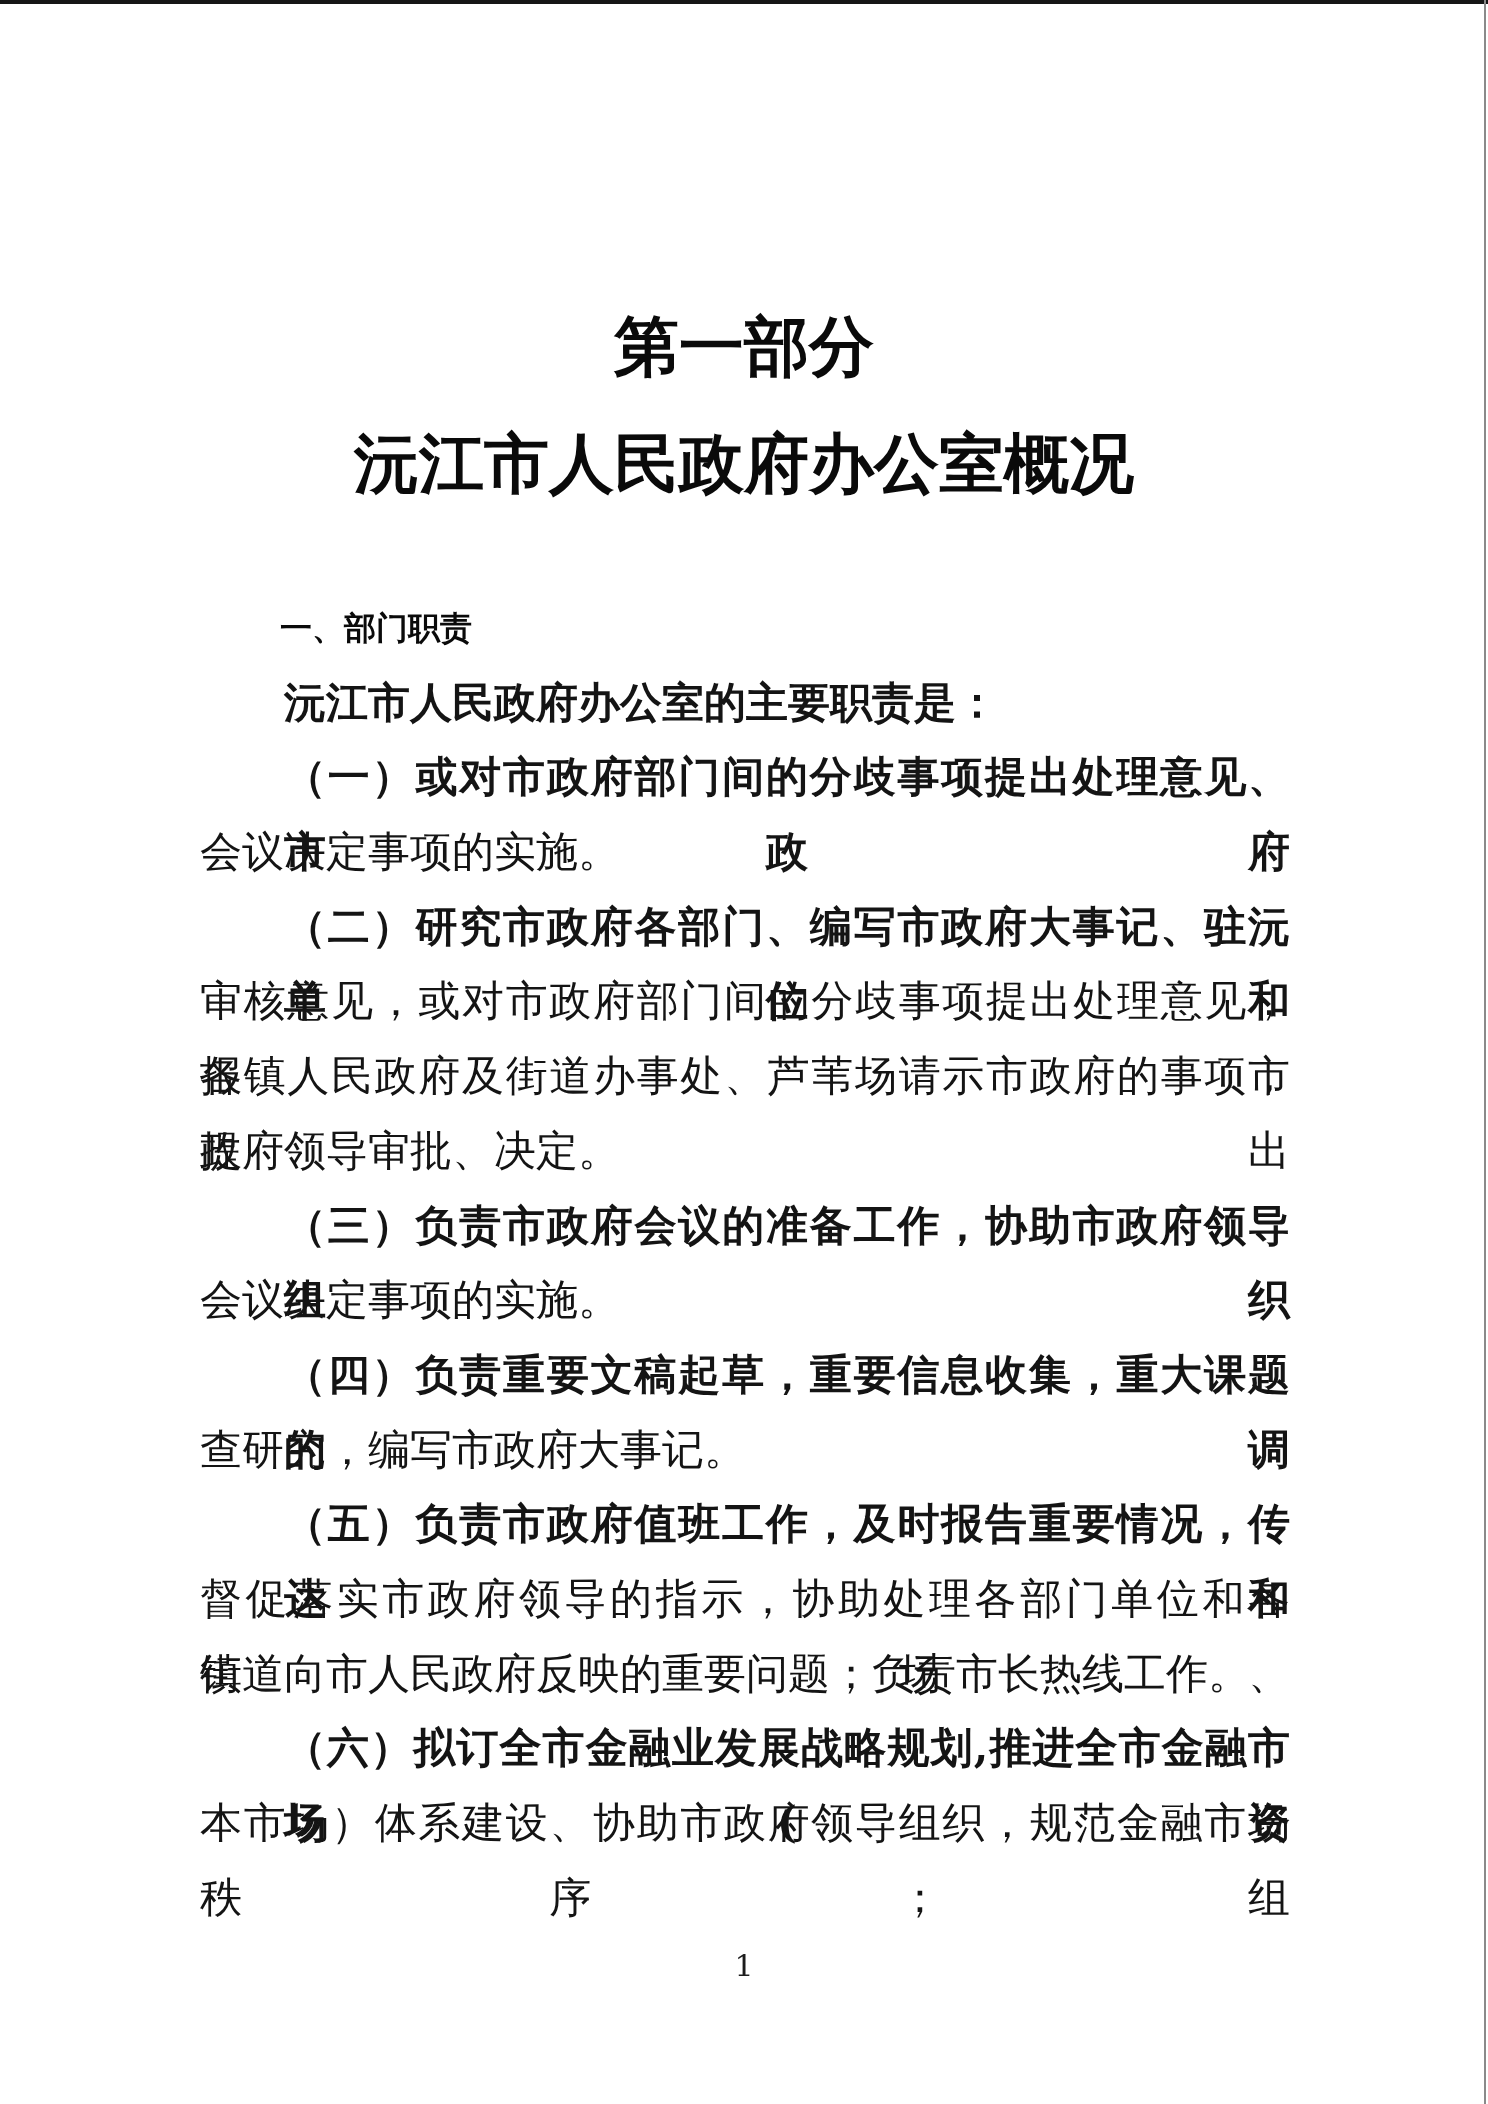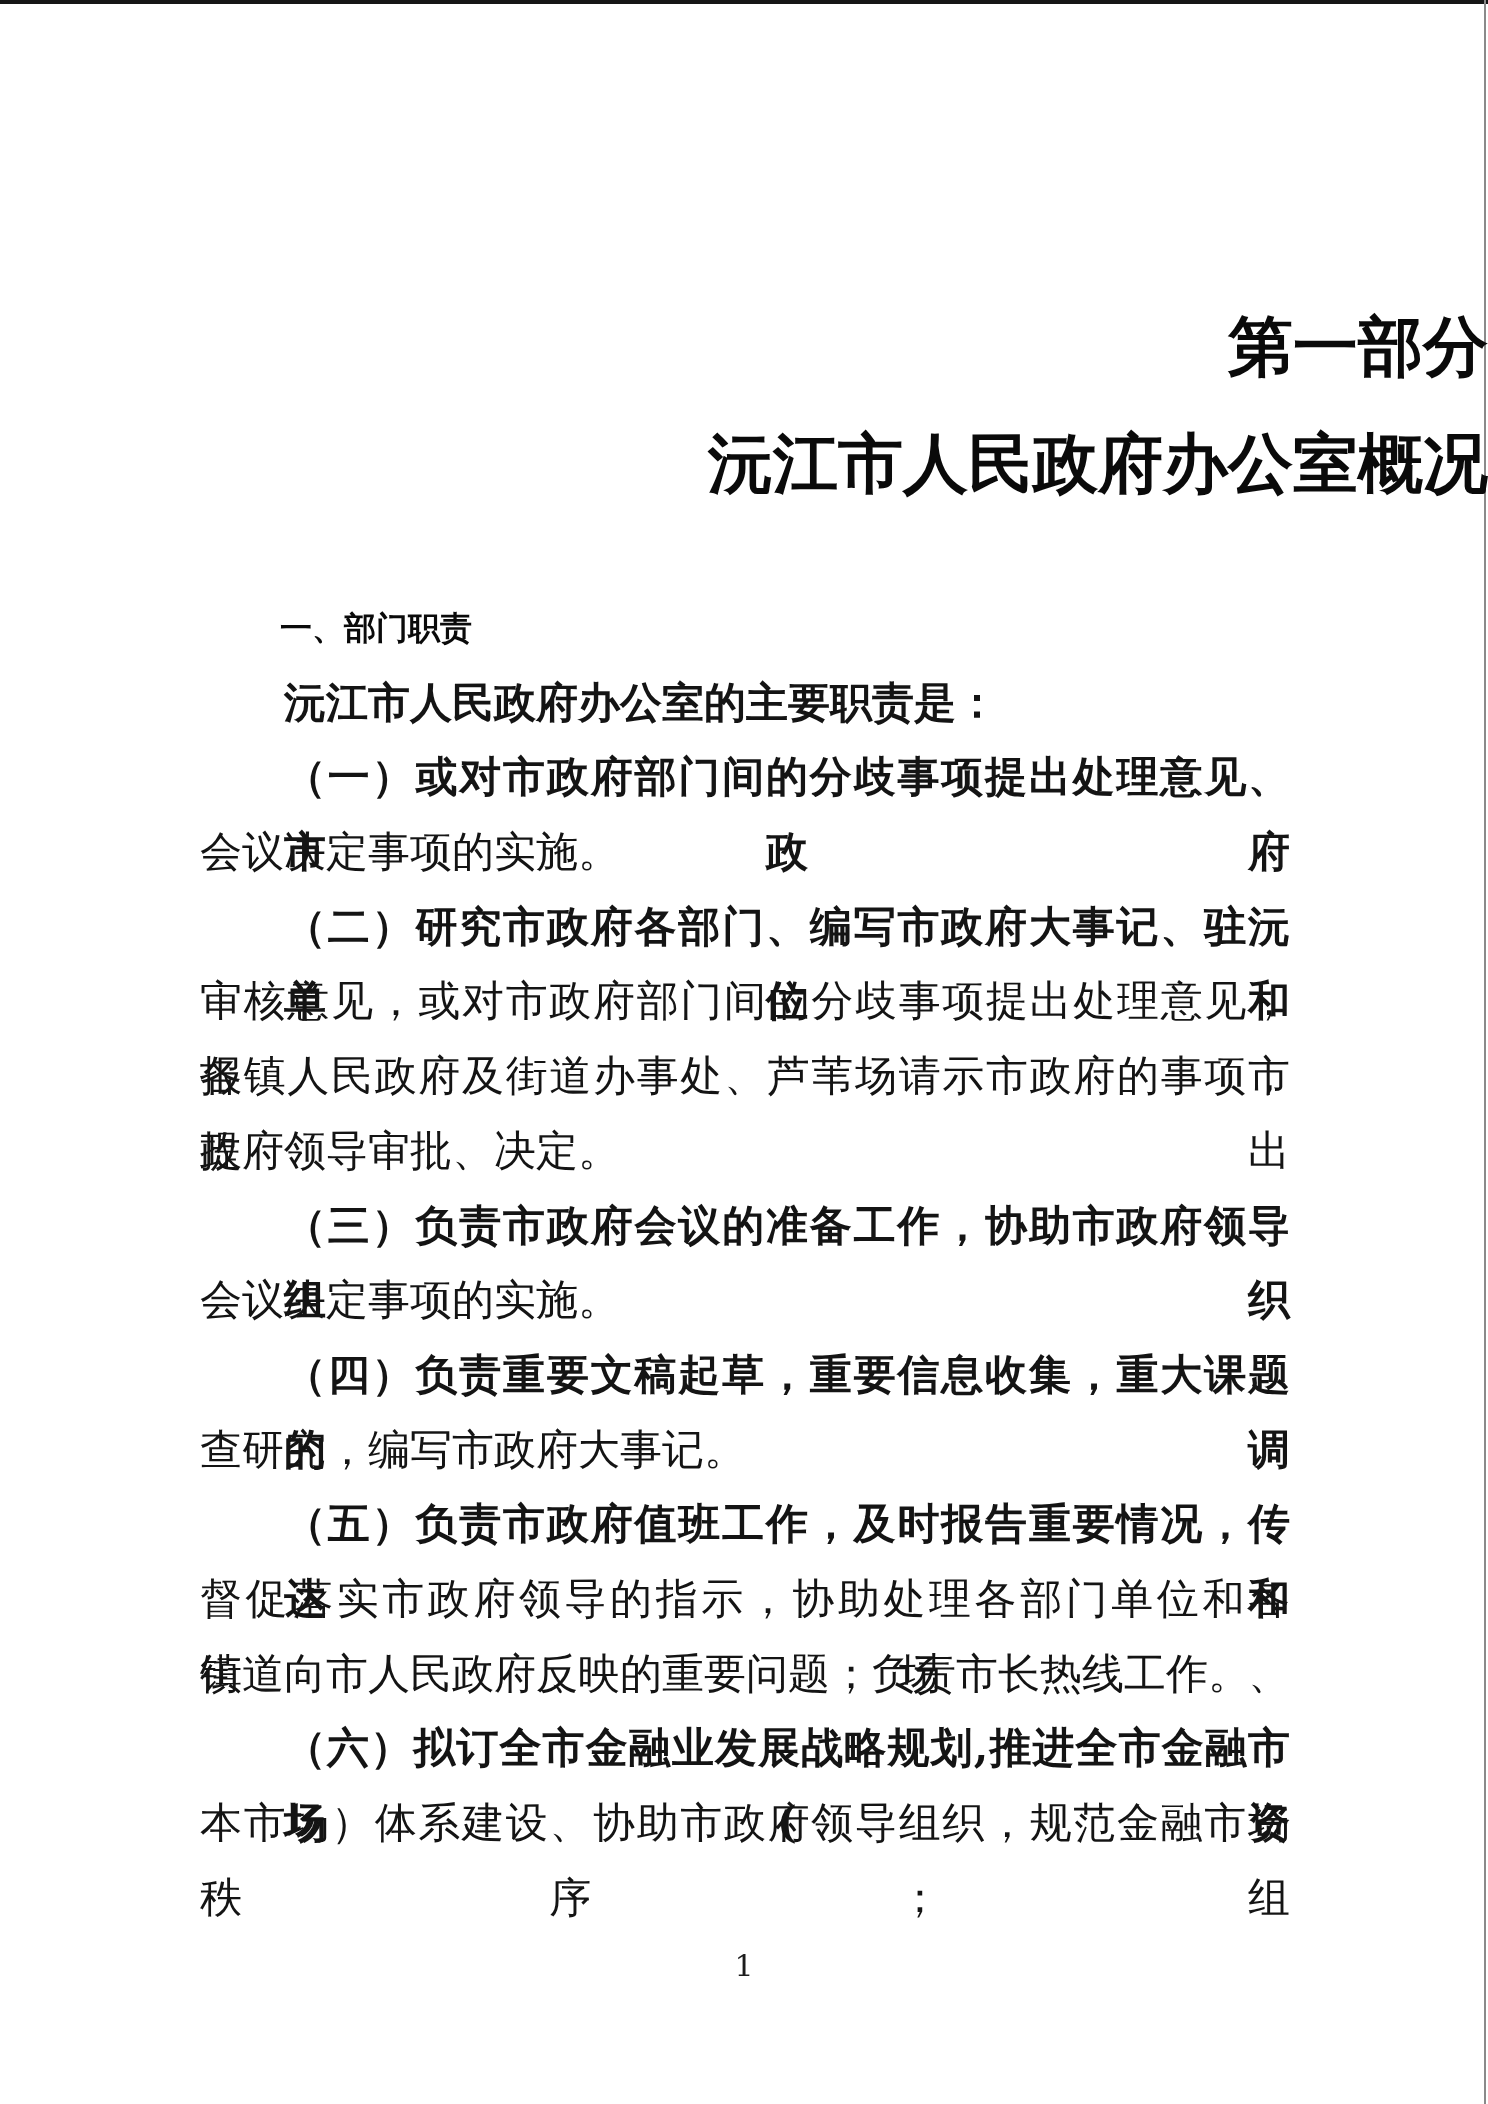--- a/index.html
+++ b/index.html
@@ -28,21 +28,21 @@
     right: 2px;
     width: 2px;
     height: 100%;
     background: #8a8a8a;
   }
   .title-block {
     position: absolute;
     top: 288px;
     left: 0;
     width: 100%;
-    text-align: right;
+    text-align: center;
     font-family: "DejaVu Sans", "Liberation Sans", sans-serif;
     font-weight: 700;
     font-size: 65px;
     line-height: 117px;
     color: #0a0a0a;
     letter-spacing: 0px;
   }
   .body-text {
     position: absolute;
     top: 591px;

